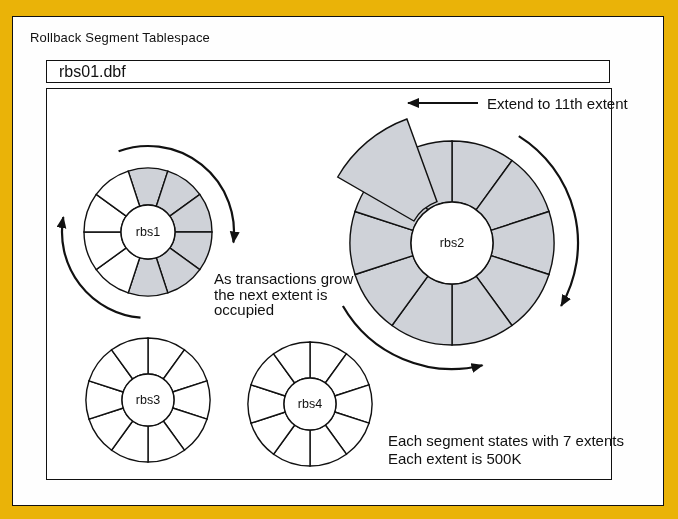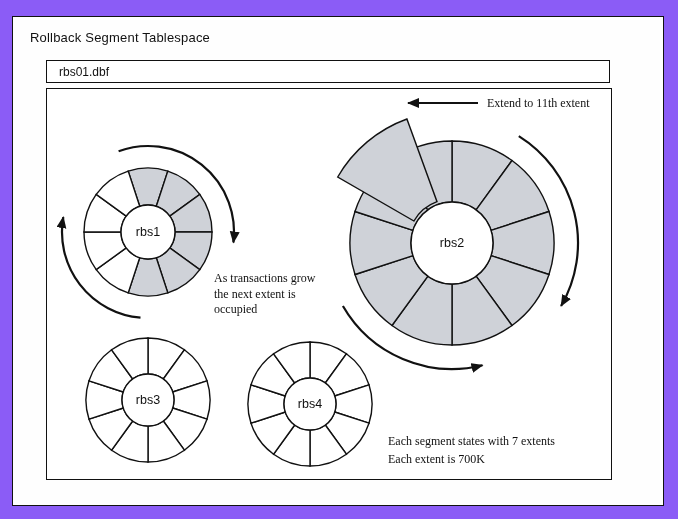--- a/index.html
+++ b/index.html
@@ -1,20 +1,20 @@
 <!DOCTYPE html>
 <html><head>
 <meta charset="utf-8">
 <style>
   html, body { margin: 0; padding: 0; background: #f7f7f7; }
   .canvas {
     position: relative;
     width: 678px;
     height: 519px;
-    background: #8b5cf6;
+    background: #eab308;
     font-family: "Liberation Sans", sans-serif;
     color: #111;
     overflow: hidden;
   }
   .outer-box {
     position: absolute;
     left: 12px; top: 16px;
     width: 650px; height: 488px;
     border: 1.5px solid #111;
     background: #fefefe;
@@ -28,39 +28,38 @@
   .file-bar {
     position: absolute;
     left: 46px; top: 60px;
     width: 564px; height: 23px;
     border: 1.5px solid #111;
     background: #fff;
     display: flex;
     align-items: center;
     padding-left: 12px;
     box-sizing: border-box;
-    font-size: 12px;
+    font-size: 16px;
   }
   .main-box {
     position: absolute;
     left: 46px; top: 88px;
     width: 564px; height: 390px;
     border: 1.5px solid #111;
     background: #fff;
   }
   #diagram {
     position: absolute;
     left: 0; top: 0;
     pointer-events: none;
   }
   .note {
     position: absolute;
-    font-size: 12px;
+    font-size: 15px;
     line-height: 15.5px;
-    font-family: Liberation Serif, serif;
   }
   .extend-note { left: 487px; top: 96px; }
   .grow-note { left: 214px; top: 271px; white-space: pre-line; }
   .bottom-note { left: 388px; top: 432px; line-height: 18px; }
   .hub-label { font-size: 12.5px; fill: #111; }
 </style>
 </head>
 <body>
 
 <div class="canvas">
@@ -146,16 +145,16 @@
     </svg>
 
   <div class="note extend-note">Extend to 11th extent</div>
 
   <div class="note grow-note">As transactions grow
 the next extent is
 occupied</div>
 
   <div class="note bottom-note">
     <div>Each segment states with 7 extents</div>
-    <div>Each extent is 700K</div>
+    <div>Each extent is 500K</div>
   </div>
 
 </div>
 
 </body></html>

